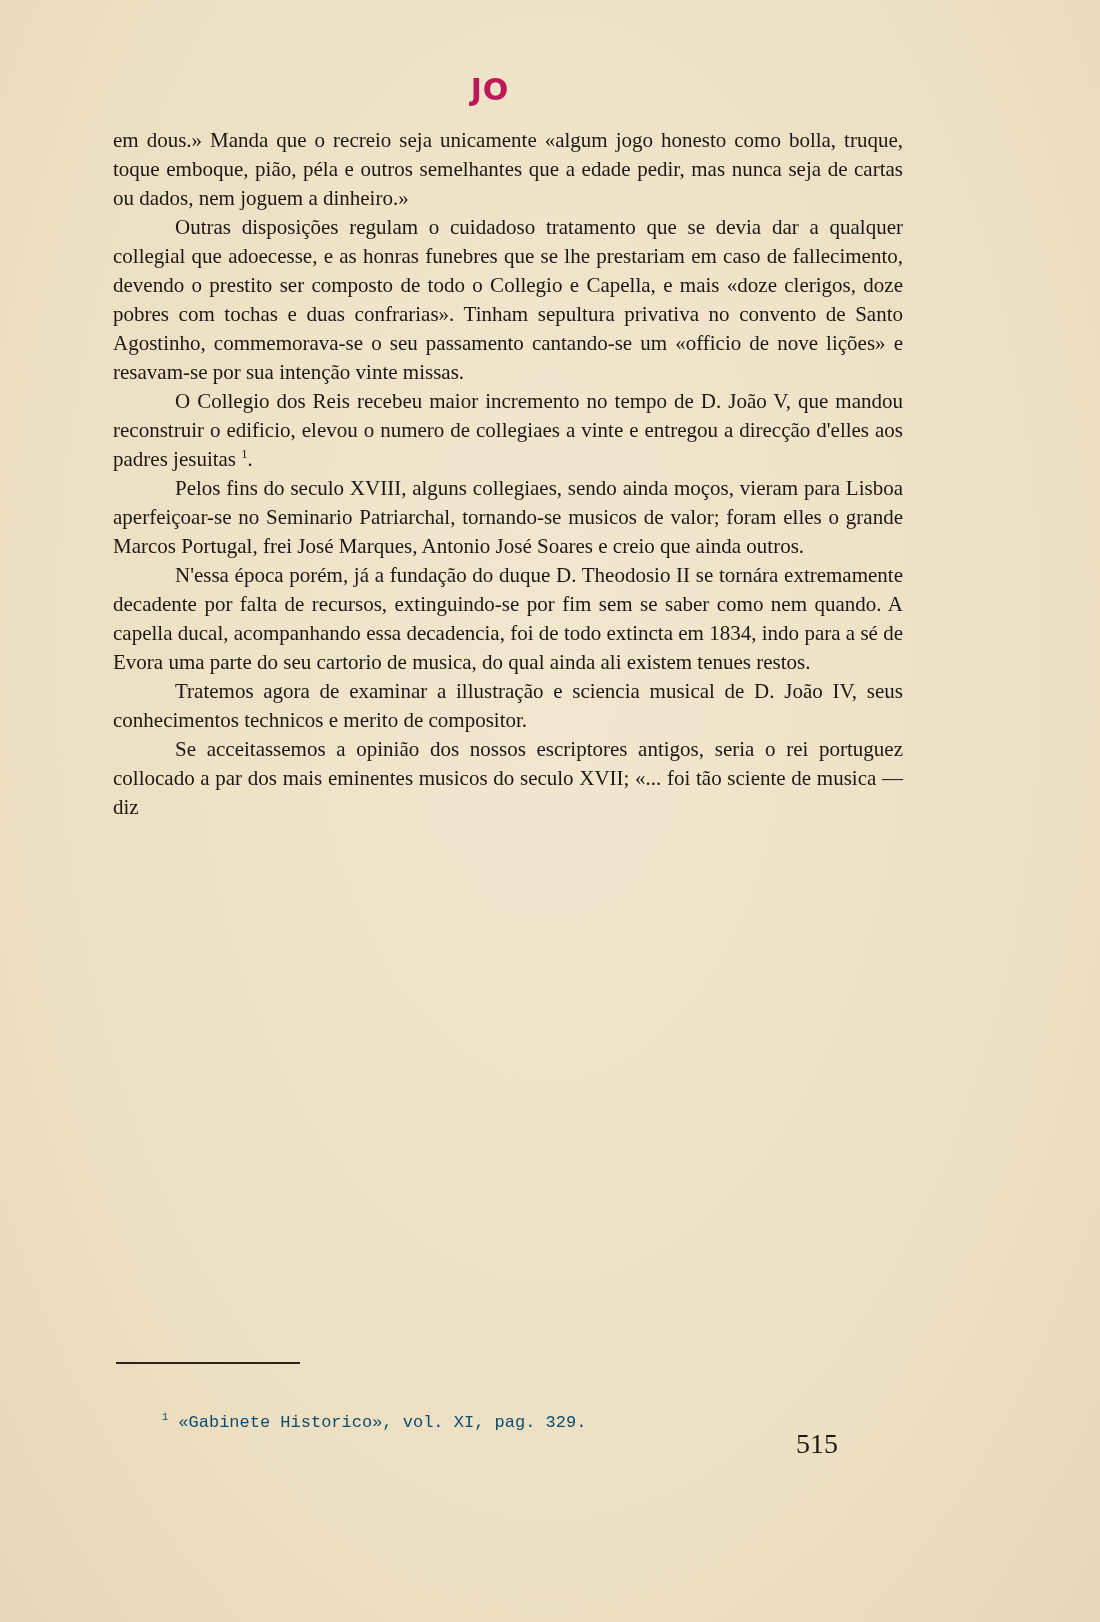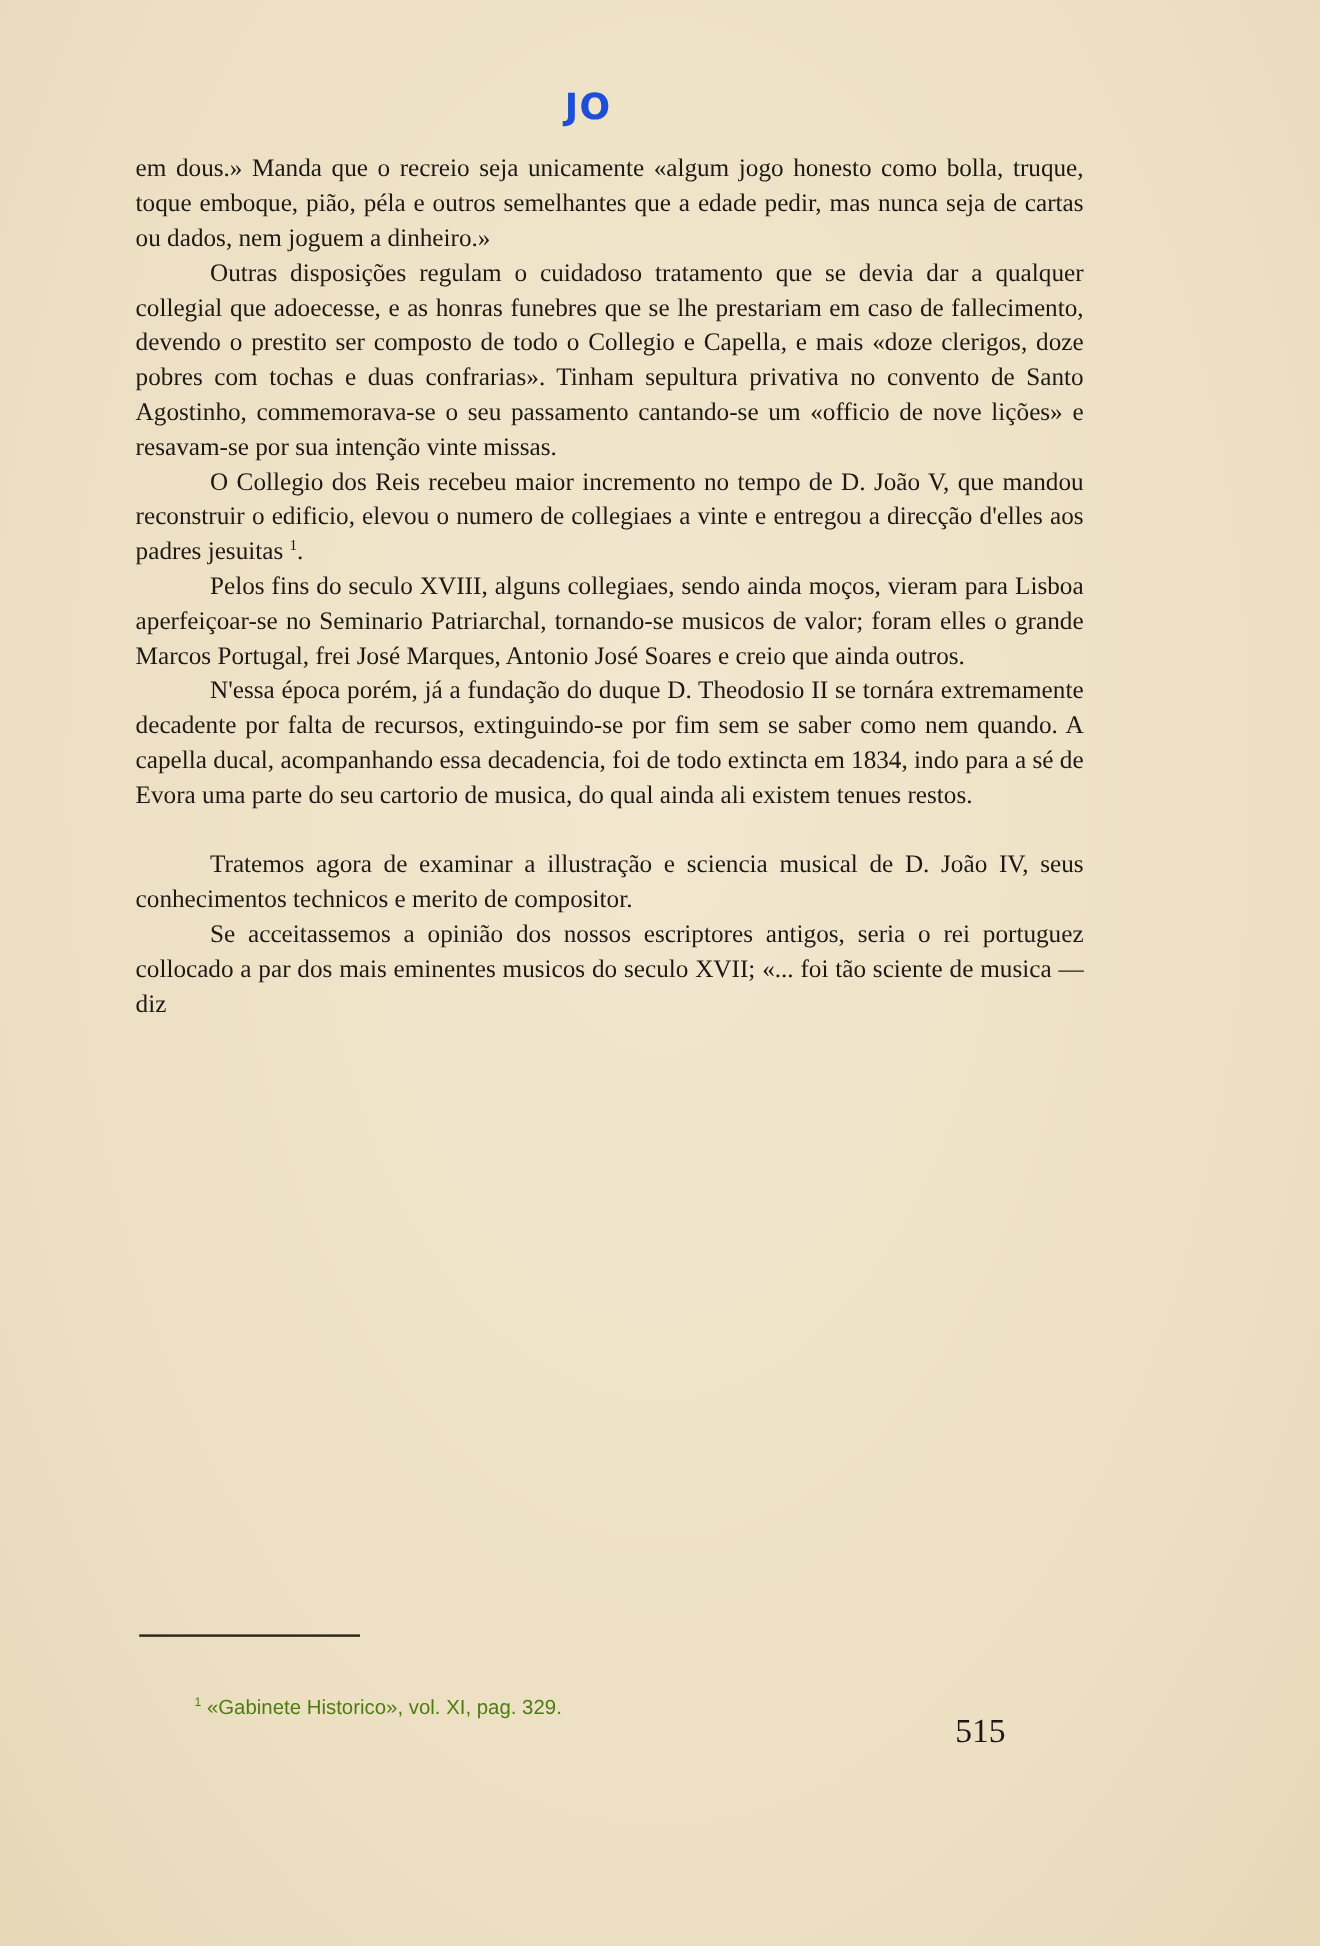--- a/index.html
+++ b/index.html
@@ -18,53 +18,53 @@
     }
     .running-head {
       position: absolute;
       top: 72px;
       left: 0; width: 980px;
       text-align: center;
       font-family: "DejaVu Sans", sans-serif;
       font-size: 30px;
       font-weight: bold;
       letter-spacing: 1px;
-      color: #1d4ed8;
+      color: #be185d;
     }
     .text-block {
       position: absolute;
       left: 113px;
       top: 126px;
       width: 790px;
       font-family: "Liberation Serif", serif;
       font-size: 21px;
       line-height: 29px;
       text-align: justify;
       color: #1d1813;
     }
     .text-block p {
       margin: 0;
     }
     .text-block p.indent { text-indent: 62px; }
-    .text-block p.gap-before { margin-top: 29px; }
+    .text-block p.gap-before { }
     .footnote-rule {
       position: absolute;
       left: 116px;
       top: 1362px;
       width: 184px;
       height: 2px;
       background: #2a231c;
     }
     .footnote {
       position: absolute;
       left: 162px;
       top: 1413px;
-      font-family: Liberation Sans, sans-serif;
+      font-family: Liberation Mono, monospace;
       font-size: 17px;
-      color: #4d7c0f;
+      color: #0c4a6e;
     }
     .footnote sup, .text-block sup { font-size: 60%; vertical-align: super; line-height: 0; }
     .page-number {
       position: absolute;
       left: 796px;
       top: 1428px;
       font-family: "Liberation Serif", serif;
       font-size: 28px;
       color: #1d1813;
     }

